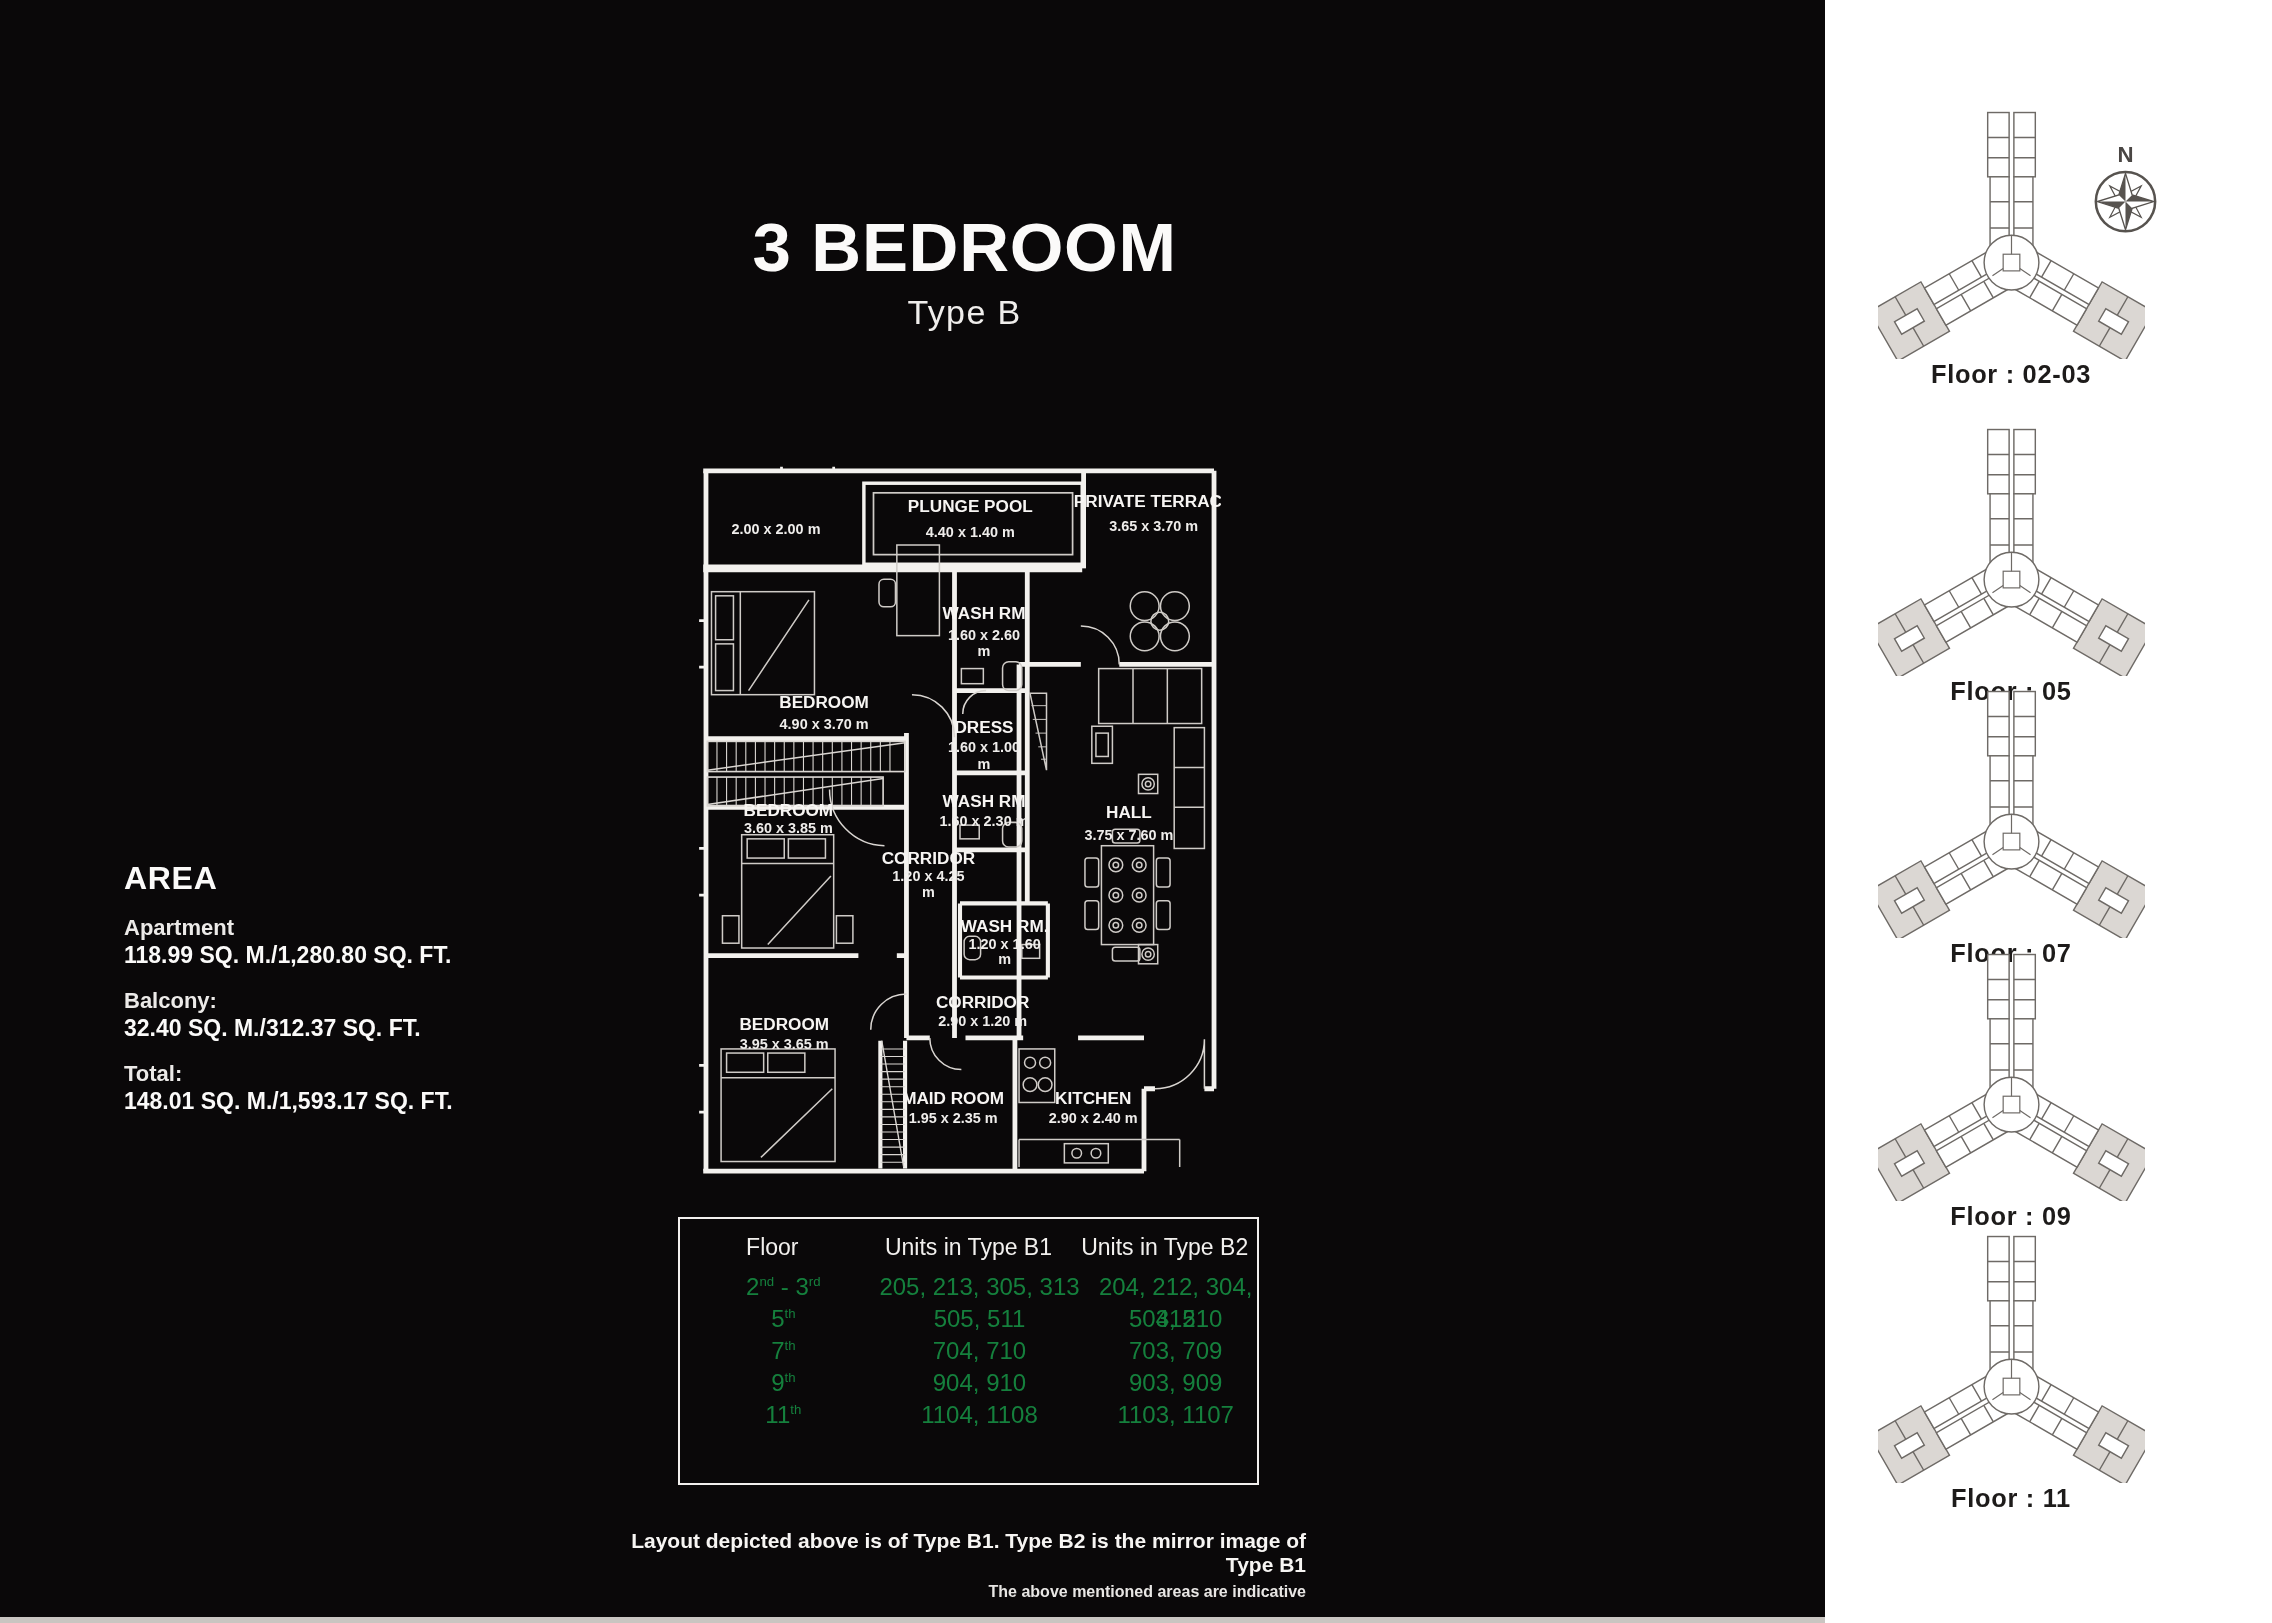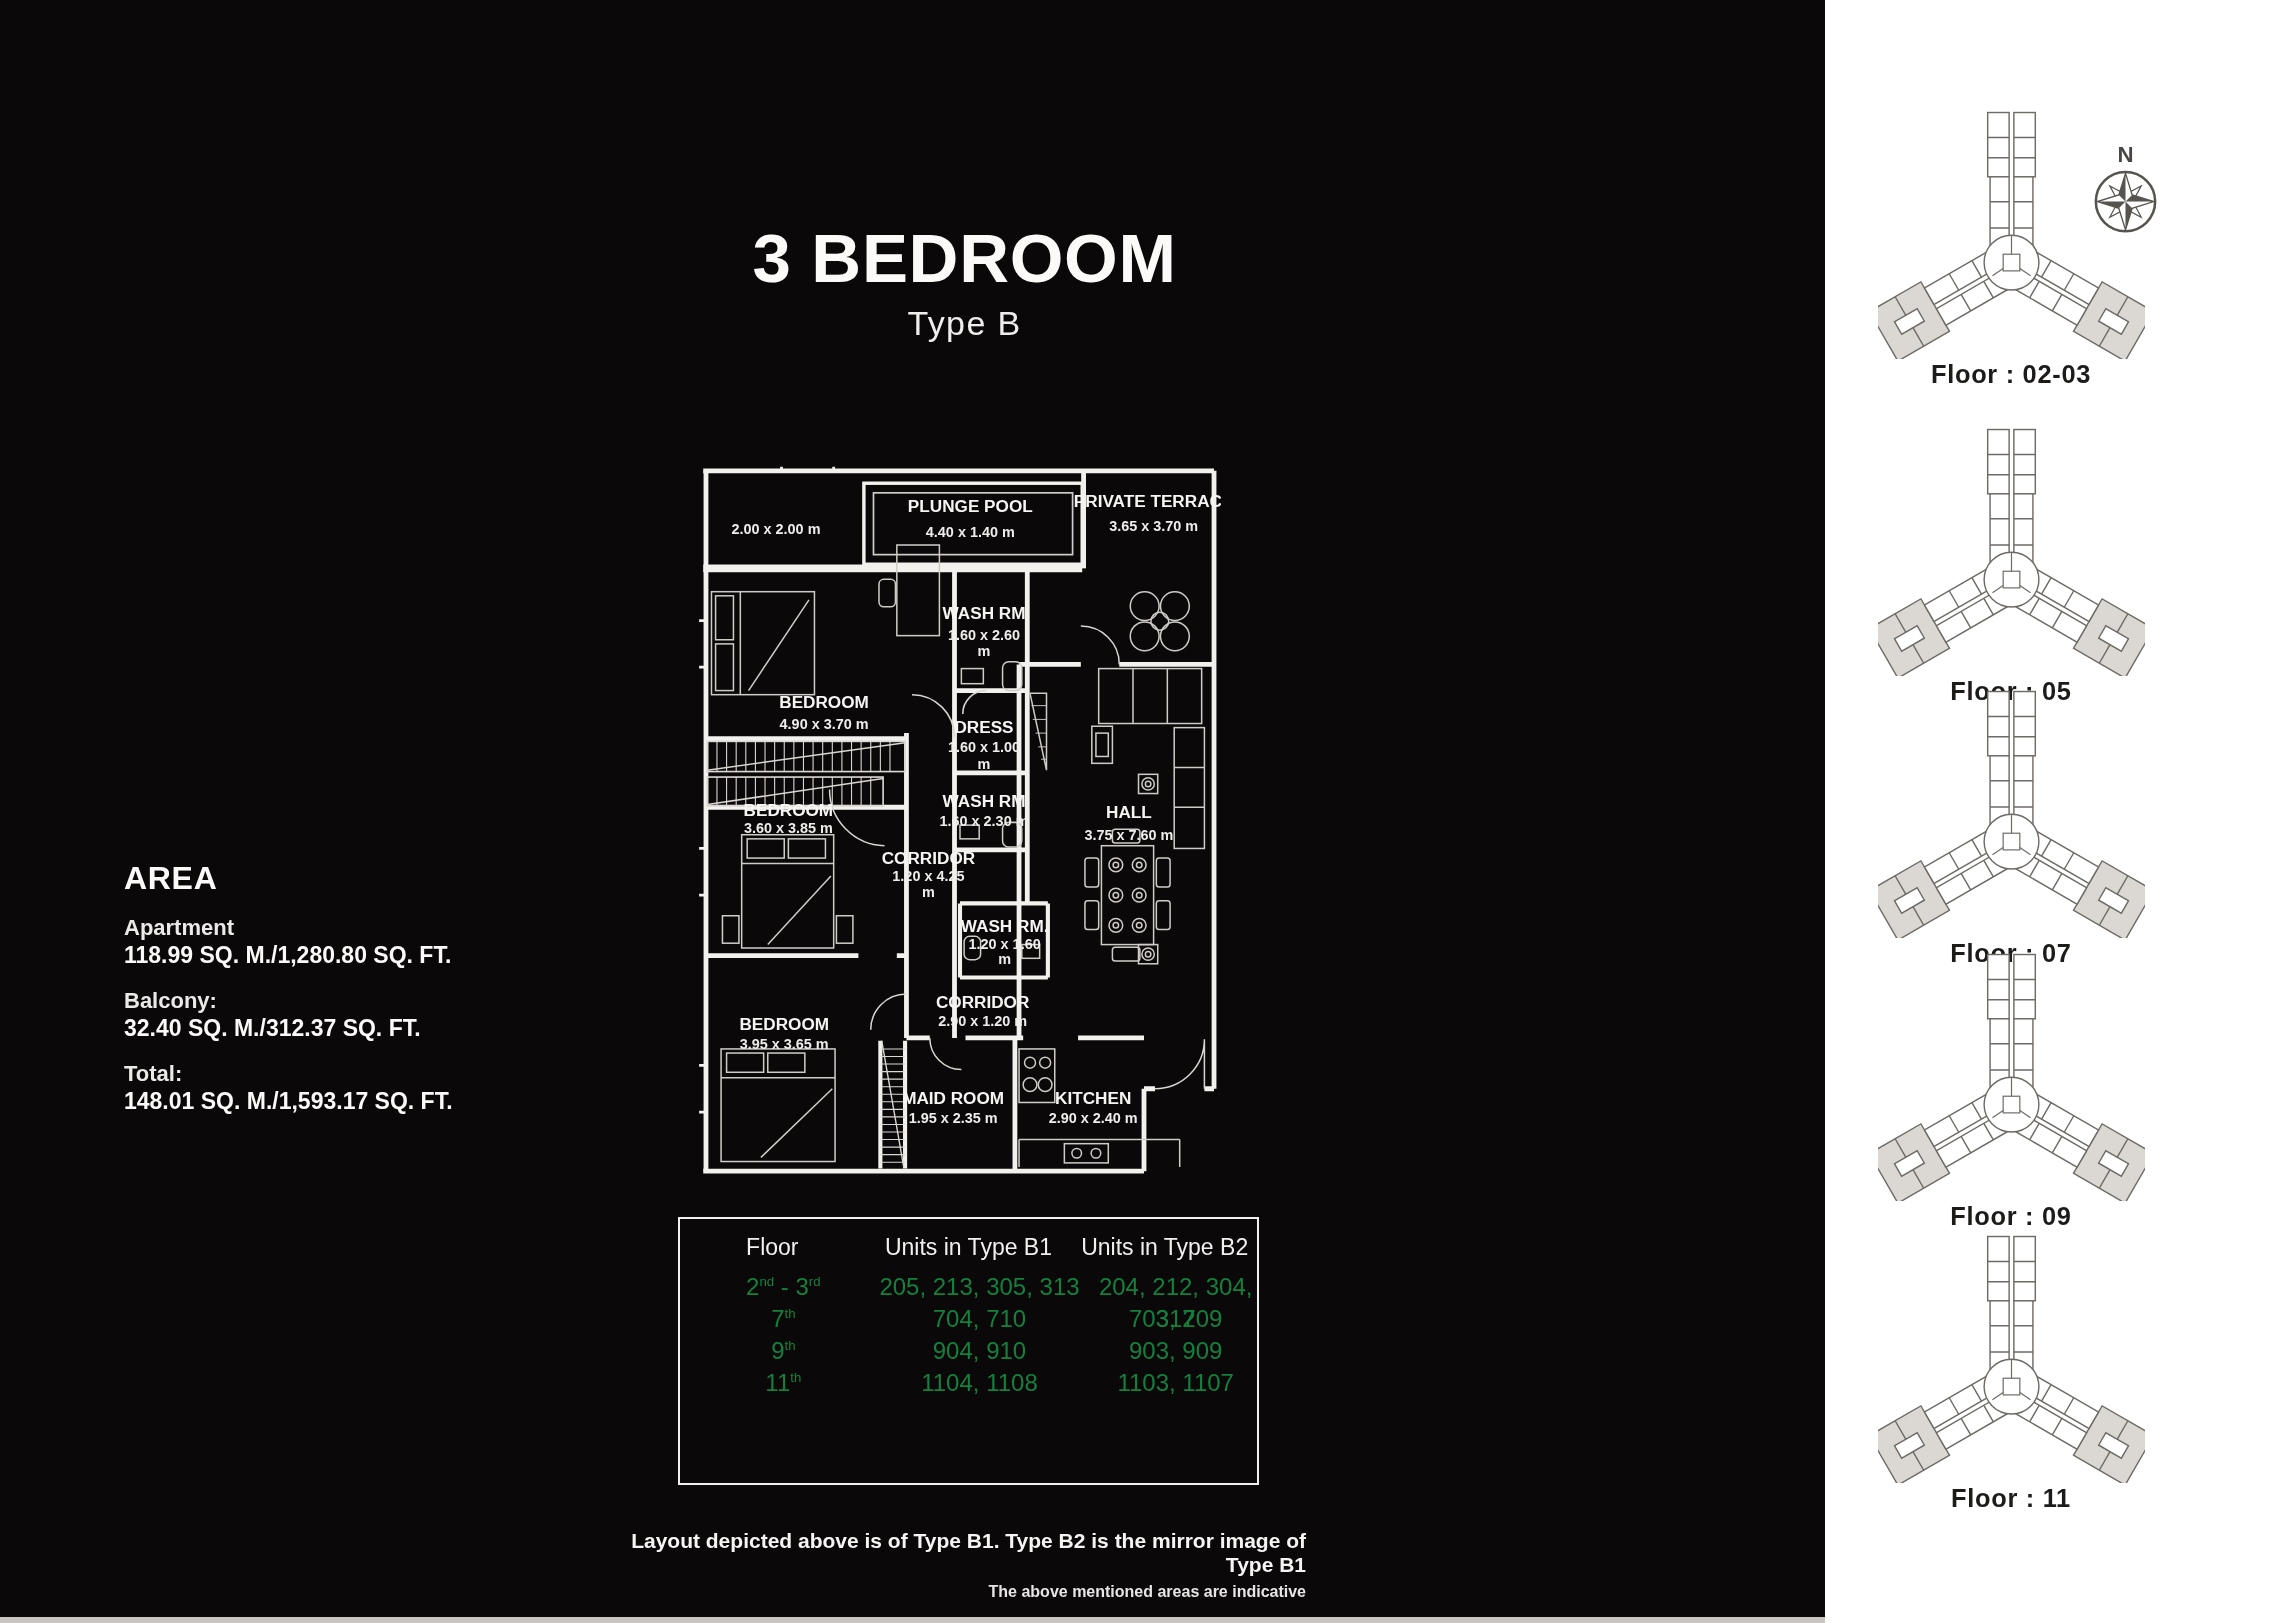--- a/index.html
+++ b/index.html
@@ -1,19 +1,19 @@
 <!DOCTYPE html>
 <html style="font-size:11px"><head>
 <meta charset="utf-8">
 <style>
   html,body{margin:0;padding:0;background:#000;}
   #page{position:relative;width:2273px;height:1623px;background:#0a0809;overflow:hidden;
         font-family:"Liberation Sans",sans-serif;color:#f5f3f1;}
   
-  .title-block{position:absolute;left:662px;top:224px;width:605px;text-align:center;}
+  .title-block{position:absolute;left:662px;top:213px;width:605px;text-align:center;}
   .title-main{font-size:69px;font-weight:bold;letter-spacing:0.7px;line-height:1;color:#fbfaf9;}
   .title-sub{font-size:34px;font-weight:normal;margin-top:11px;color:#f0eeec;letter-spacing:1.4px;}
   
   .area-block{position:absolute;left:124px;top:860px;width:440px;}
   .area-heading{font-size:32px;font-weight:bold;letter-spacing:0.7px;color:#fbfaf9;}
   .area-item{margin-top:16.5px;}
   .area-item:first-of-type{margin-top:37px;}
   .area-label{font-size:22px;font-weight:bold;line-height:27.5px;color:#eceae8;}
   .area-value{font-size:23px;font-weight:bold;line-height:29px;color:#fbfaf9;}
   
@@ -262,20 +262,25 @@
       <div class="ut-c2">Units in Type B1</div>
       <div class="ut-c3">Units in Type B2</div>
     </div>
     <div id="table-body">
         <div class="ut-row ut-data">
           <div class="ut-c1"><span>2</span><sup>nd</sup><span> - 3</span><sup>rd</sup></div>
           <div class="ut-c2">205, 213, 305, 313</div>
           <div class="ut-c3">204, 212, 304, 312</div>
         </div>
         <div class="ut-row ut-data">
+          <div class="ut-c1"><span>5</span><sup>th</sup></div>
+          <div class="ut-c2">505, 511</div>
+          <div class="ut-c3">504, 510</div>
+        </div>
+        <div class="ut-row ut-data">
           <div class="ut-c1"><span>7</span><sup>th</sup></div>
           <div class="ut-c2">704, 710</div>
           <div class="ut-c3">703, 709</div>
         </div>
         <div class="ut-row ut-data">
           <div class="ut-c1"><span>9</span><sup>th</sup></div>
           <div class="ut-c2">904, 910</div>
           <div class="ut-c3">903, 909</div>
         </div>
         <div class="ut-row ut-data">

